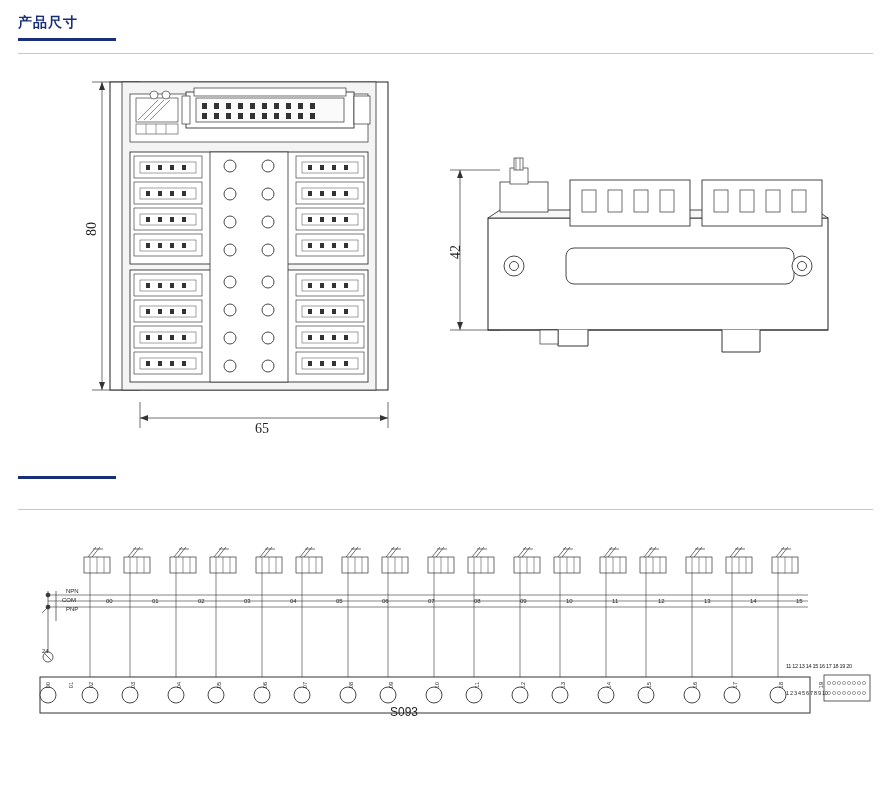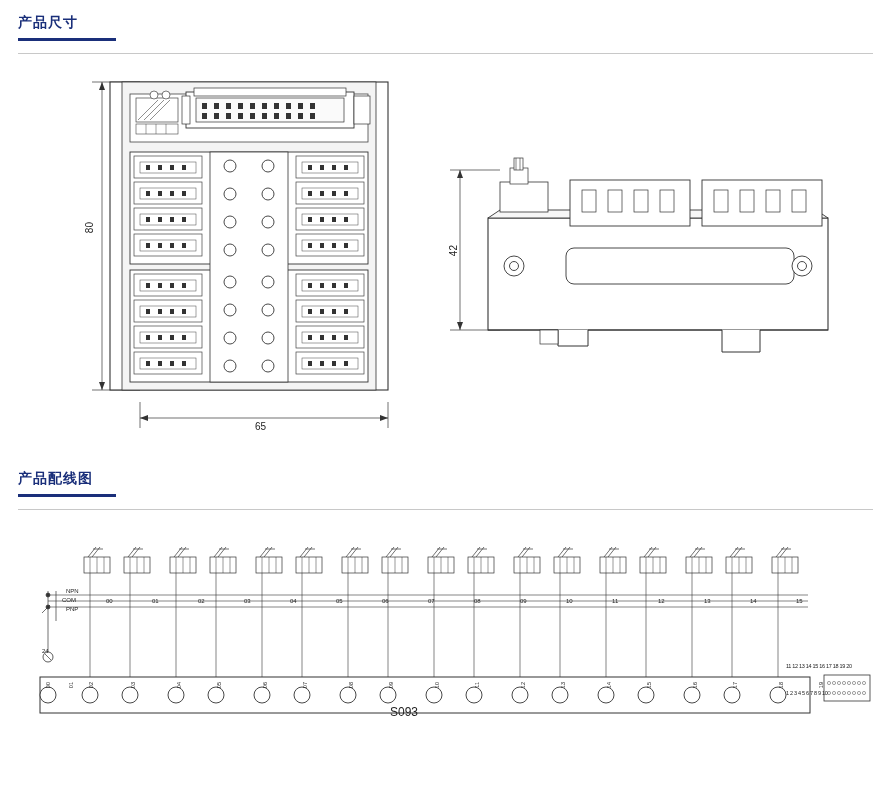--- a/index.html
+++ b/index.html
@@ -35,23 +35,23 @@
     left: 18px;
     width: 855px;
     height: 1px;
     background: #c8c8c8;
   }
   .divider-1 { top: 53px; }
   .divider-2 { top: 509px; }
 
   .dim-label {
     position: absolute;
-    font-size: 10px;
+    font-size: 14px;
     color: #222;
-    font-family: Liberation Sans, sans-serif;
+    font-family: Liberation Serif, serif;
   }
   .vert {
     writing-mode: vertical-rl;
     transform: rotate(180deg);
   }
   .tiny { font-size: 5.5px; color: #222; }
   .tiny6 { font-size: 6px; color: #222; }
 
   svg { display: block; }
 
@@ -356,21 +356,20 @@
   <circle cx="362" cy="166" r="10" fill="#fff" stroke="#333" stroke-width="0.9"></circle>
   <circle cx="362" cy="166" r="4.5" fill="#fff" stroke="#333" stroke-width="0.9"></circle>
 
   <path d="M48 230 L118 230 L118 246 L148 246 L148 230 L282 230 L282 252 L320 252 L320 230 L388 230" fill="#ffffff" stroke="#333" stroke-width="1"></path>
   <rect x="100" y="230" width="18" height="14" fill="#fff" stroke="#333" stroke-width="0.7"></rect>
 </svg>
 
 <div class="dim-label vert" style="left:448px; top:245px;">42</div>
 
 <div class="title-block-2">
-  <div class="section-title">产品配线图</div>
   <div class="title-rule"></div>
 </div>
 <div class="divider divider-2"></div>
 
 <svg width="855" height="250" viewBox="0 0 855 250" style="position:absolute; left:18px; top:525px;">
   <defs>
     <g id="sensorSym">
 
       <rect x="0" y="12" width="26" height="16" fill="#ffffff" stroke="#333" stroke-width="0.7"></rect>
       <line x1="6" y1="12" x2="6" y2="28" stroke="#333" stroke-width="0.5"></line>

